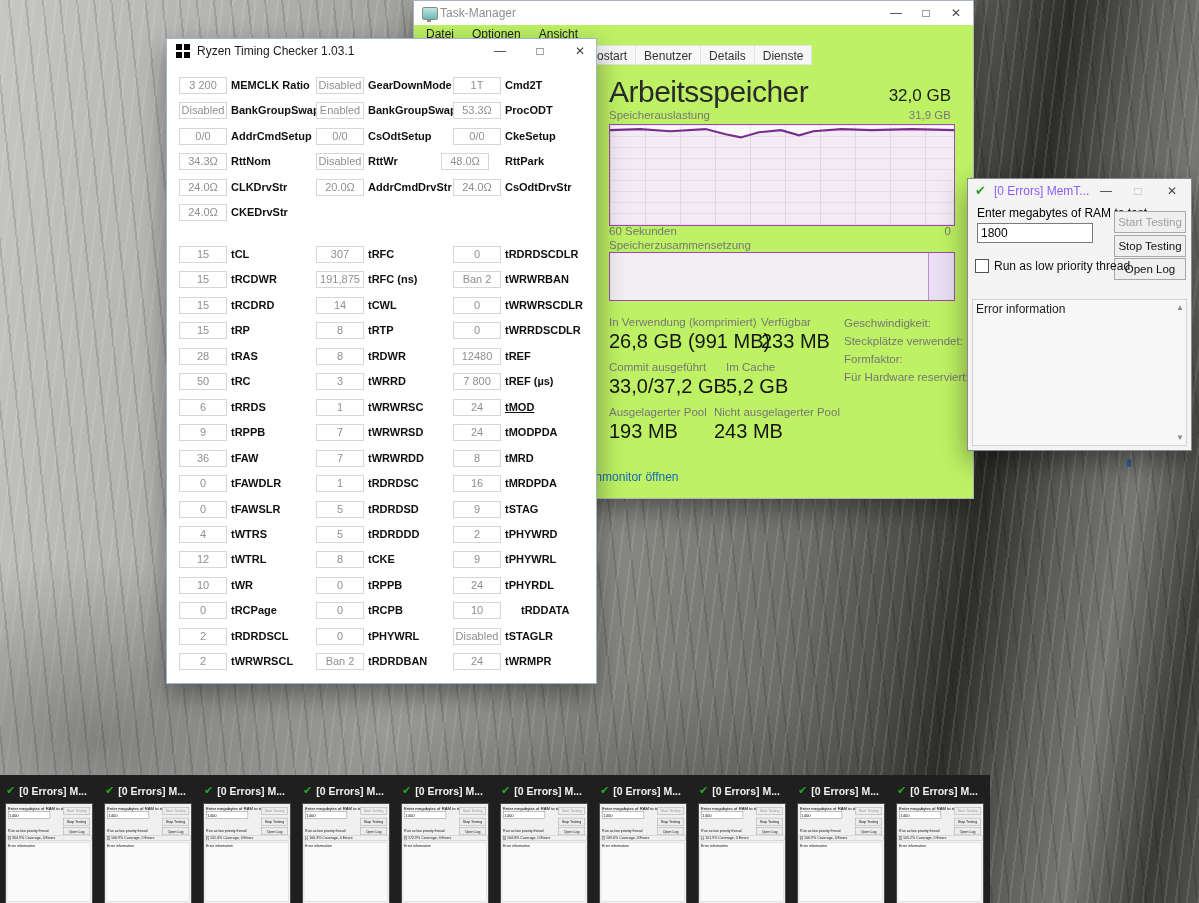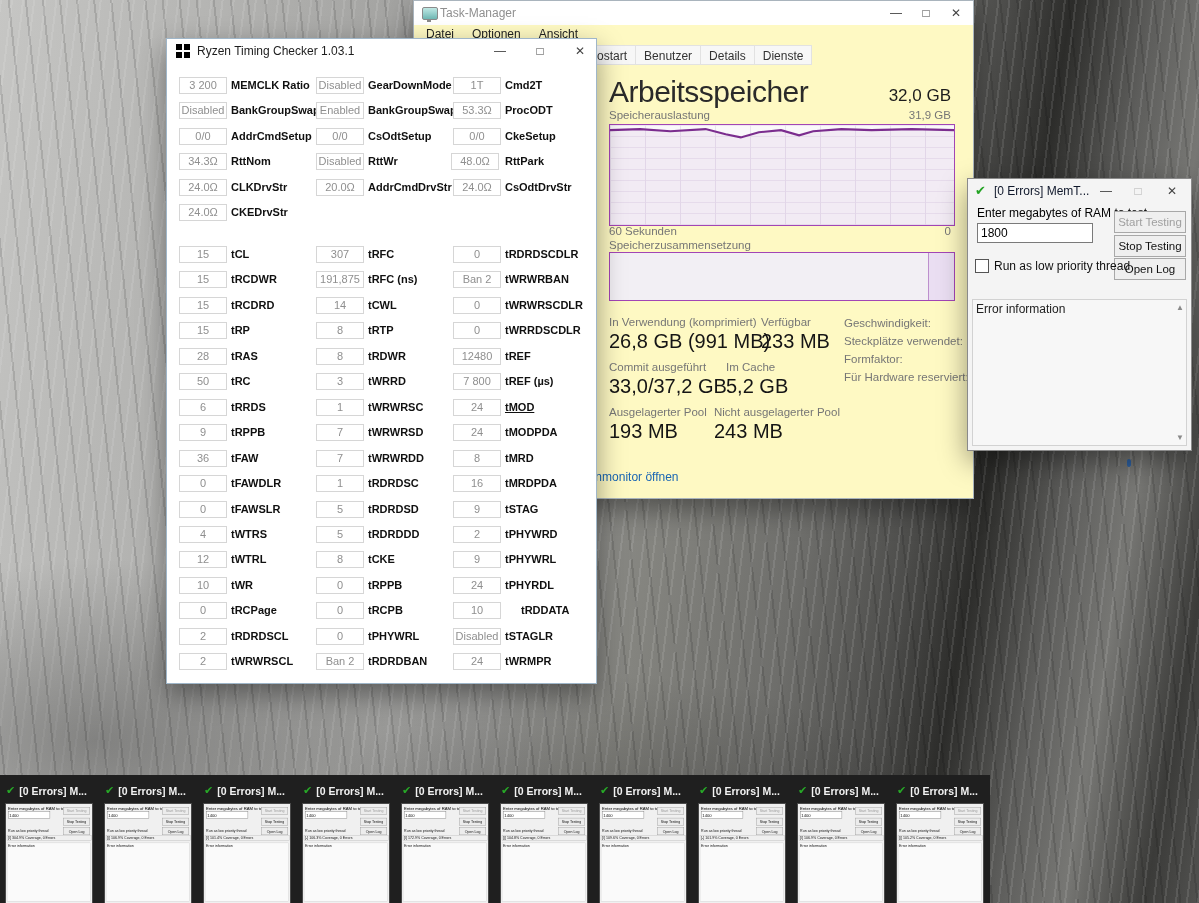--- a/index.html
+++ b/index.html
@@ -11,21 +11,21 @@
     background:
       radial-gradient(ellipse 420px 260px at 8% 82%, rgba(0,0,0,.28), transparent 70%),
       radial-gradient(ellipse 500px 300px at 52% 98%, rgba(0,0,0,.30), transparent 70%),
       repeating-linear-gradient(97deg, rgba(255,255,255,.10) 0 2px, rgba(255,255,255,0) 2px 11px),
       repeating-linear-gradient(84deg, rgba(0,0,0,.12) 0 2px, rgba(0,0,0,0) 2px 17px),
       linear-gradient(100deg,#c6c6c4 0%,#b4b4b2 16%,#a2a2a0 30%,#929290 44%,#84847f 55%,
         #6e6e6b 66%,#4d4d4b 74%,#2c2c2a 79%,#5d5d5b 85%,#777774 90%,#3b3b39 96%,#525250 100%);}
   .climber{position:absolute;left:1127px;top:459px;width:4px;height:8px;background:#2d5f9e;border-radius:2px;}
 
   
-  .win{position:absolute;background:#fef9c3;border:1px solid #a9b4bd;box-shadow:0 10px 26px rgba(0,0,0,.40);}
+  .win{position:absolute;background:#bef264;border:1px solid #a9b4bd;box-shadow:0 10px 26px rgba(0,0,0,.40);}
   .titlebar{position:absolute;left:0;top:0;right:0;height:24px;background:#fff;}
   .title-text{position:absolute;top:5px;font-size:12px;color:#1d1d1d;white-space:nowrap;}
   .winbtn{position:absolute;top:0;width:30px;height:24px;text-align:center;line-height:24px;
           font-size:12px;color:#444;cursor:default;}
   .winbtn.dim{color:#b5b5b5;}
 
   
   #taskman{left:413px;top:0;width:559px;height:497px;}
   #tm-title{left:26px;color:#8f8f8f;}
   .tm-appicon{position:absolute;left:8px;top:6px;width:14px;height:11px;border:1px solid #8a8a8a;
@@ -62,21 +62,21 @@
         linear-gradient(#000,#000) 0 8px/6px 6px no-repeat,
         linear-gradient(#000,#000) 8px 8px/6px 6px no-repeat;}
   #ryzen-grid{position:absolute;left:0;top:24px;right:0;bottom:0;background:#fff;}
   .rt-field{position:absolute;width:46px;height:15px;border:1px solid #d6d6d6;background:#fff;
       color:#8f8f8f;font-size:11px;line-height:15px;text-align:center;white-space:nowrap;}
   .rt-label{position:absolute;font-size:11px;font-weight:bold;color:#101010;white-space:nowrap;}
 
   
   #memtest{left:967px;top:178px;width:223px;height:271px;background:#f4f4f4;border:1px solid #8a8a8a;}
   .mt-check{position:absolute;left:7px;top:4px;font-size:13px;color:#23a423;font-weight:bold;}
-  #mt-title{left:26px;color:#0f172a;}
+  #mt-title{left:26px;color:#8b5cf6;}
   .mt-label{position:absolute;left:9px;top:27px;font-size:12px;color:#000;}
   .mt-input{position:absolute;left:9px;top:44px;width:108px;height:18px;border:1px solid #7a7a7a;
       background:#fff;font-size:12px;padding:0 3px;font-family:inherit;}
   .mt-btn{position:absolute;left:146px;width:70px;height:20px;background:#efefef;border:1px solid #a8a8a8;
       font-size:11.5px;text-align:center;line-height:20px;color:#111;}
   .mt-btn.disabled{color:#a0a0a0;}
   .mt-checkrow{position:absolute;left:7px;top:80px;display:flex;align-items:center;gap:5px;font-size:12px;}
   .mt-checkbox{width:12px;height:12px;border:1px solid #555;background:#fff;}
   .mt-status{position:absolute;left:4px;top:99px;width:213px;height:16px;border:1px solid #c2c2c2;
       background:#f2f2f2;font-size:11.5px;padding:1px 4px;white-space:nowrap;}
@@ -200,21 +200,21 @@
       <div class="rt-field" style="left: 12px; top: 65px;">0/0</div>
       <div class="rt-label" style="left: 64px; top: 67px;">AddrCmdSetup</div>
       <div class="rt-field" style="left: 149px; top: 65px;">0/0</div>
       <div class="rt-label" style="left: 201px; top: 67px;">CsOdtSetup</div>
       <div class="rt-field" style="left: 286px; top: 65px;">0/0</div>
       <div class="rt-label" style="left: 338px; top: 67px;">CkeSetup</div>
       <div class="rt-field" style="left: 12px; top: 90px;">34.3Ω</div>
       <div class="rt-label" style="left: 64px; top: 92px;">RttNom</div>
       <div class="rt-field" style="left: 149px; top: 90px;">Disabled</div>
       <div class="rt-label" style="left: 201px; top: 92px;">RttWr</div>
-      <div class="rt-field" style="left: 284px; top: 90px;">48.0Ω</div>
+      <div class="rt-field" style="left: 274px; top: 90px;">48.0Ω</div>
       <div class="rt-label" style="left: 338px; top: 92px;">RttPark</div>
       <div class="rt-field" style="left: 12px; top: 116px;">24.0Ω</div>
       <div class="rt-label" style="left: 64px; top: 118px;">CLKDrvStr</div>
       <div class="rt-field" style="left: 149px; top: 116px;">20.0Ω</div>
       <div class="rt-label" style="left: 201px; top: 118px;">AddrCmdDrvStr</div>
       <div class="rt-field" style="left: 286px; top: 116px;">24.0Ω</div>
       <div class="rt-label" style="left: 338px; top: 118px;">CsOdtDrvStr</div>
       <div class="rt-field" style="left: 12px; top: 141px;">24.0Ω</div>
       <div class="rt-label" style="left: 64px; top: 143px;">CKEDrvStr</div>
       <div class="rt-field" style="left: 12px; top: 183px;">15</div>

